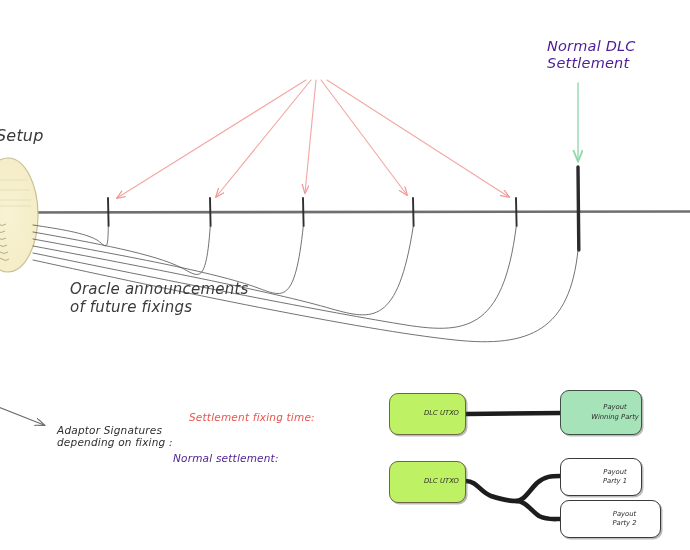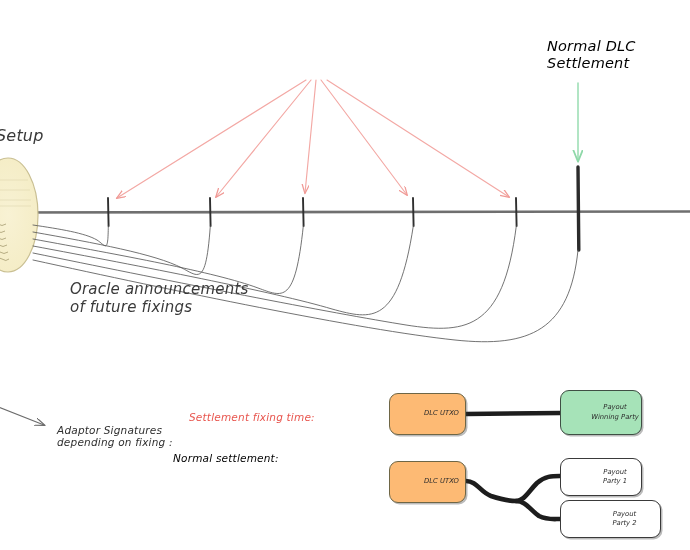--- a/index.html
+++ b/index.html
@@ -27,21 +27,21 @@
     font-family: "DejaVu Sans", sans-serif;
     font-style: italic;
     letter-spacing: 0.2px;
   }
   .lbl {
     position: absolute;
     white-space: pre;
     line-height: 1.18;
   }
   .lbl-red   { color: #e8554e; }
-  .lbl-green { color: #000000; }
+  .lbl-green { color: #4c1d95; }
   .lbl-dark  { color: #3a3a3a; }
 
   #label-liquidation-fixing-time {
     left: 228px; top: 52px;
     font-size: 15.5px;
   }
   #label-normal-dlc-settlement {
     left: 547px; top: 38px;
     font-size: 14.5px;
   }
@@ -77,21 +77,21 @@
     justify-content: center;
     text-align: center;
     font-size: 6.8px;
     font-family: "DejaVu Sans", sans-serif;
     font-style: italic;
     color: #2b2b2b;
     line-height: 1.35;
     box-shadow: 1.5px 1.5px 0 rgba(60,60,60,0.35);
     padding-left: 28px;
   }
-  .node-yellow { background: #fdba74; border-color: #6e6646; }
+  .node-yellow { background: #bef264; border-color: #6e6646; }
   .node-green  { background: #a6e3b8; border-color: #3f4f44; }
   .node-white  { background: #ffffff; border-color: #3a3a3a; }
 
   #node-dlc-utxo-top     { left: 389px; top: 393px; width: 77px; height: 42px; }
   #node-payout-winning   { left: 560px; top: 390px; width: 82px; height: 45px; }
   #node-dlc-utxo-bottom  { left: 389px; top: 461px; width: 77px; height: 42px; }
   #node-payout-party-1   { left: 560px; top: 458px; width: 82px; height: 38px; }
   #node-payout-party-2   { left: 560px; top: 500px; width: 101px; height: 38px; }
 </style>
 </head>

